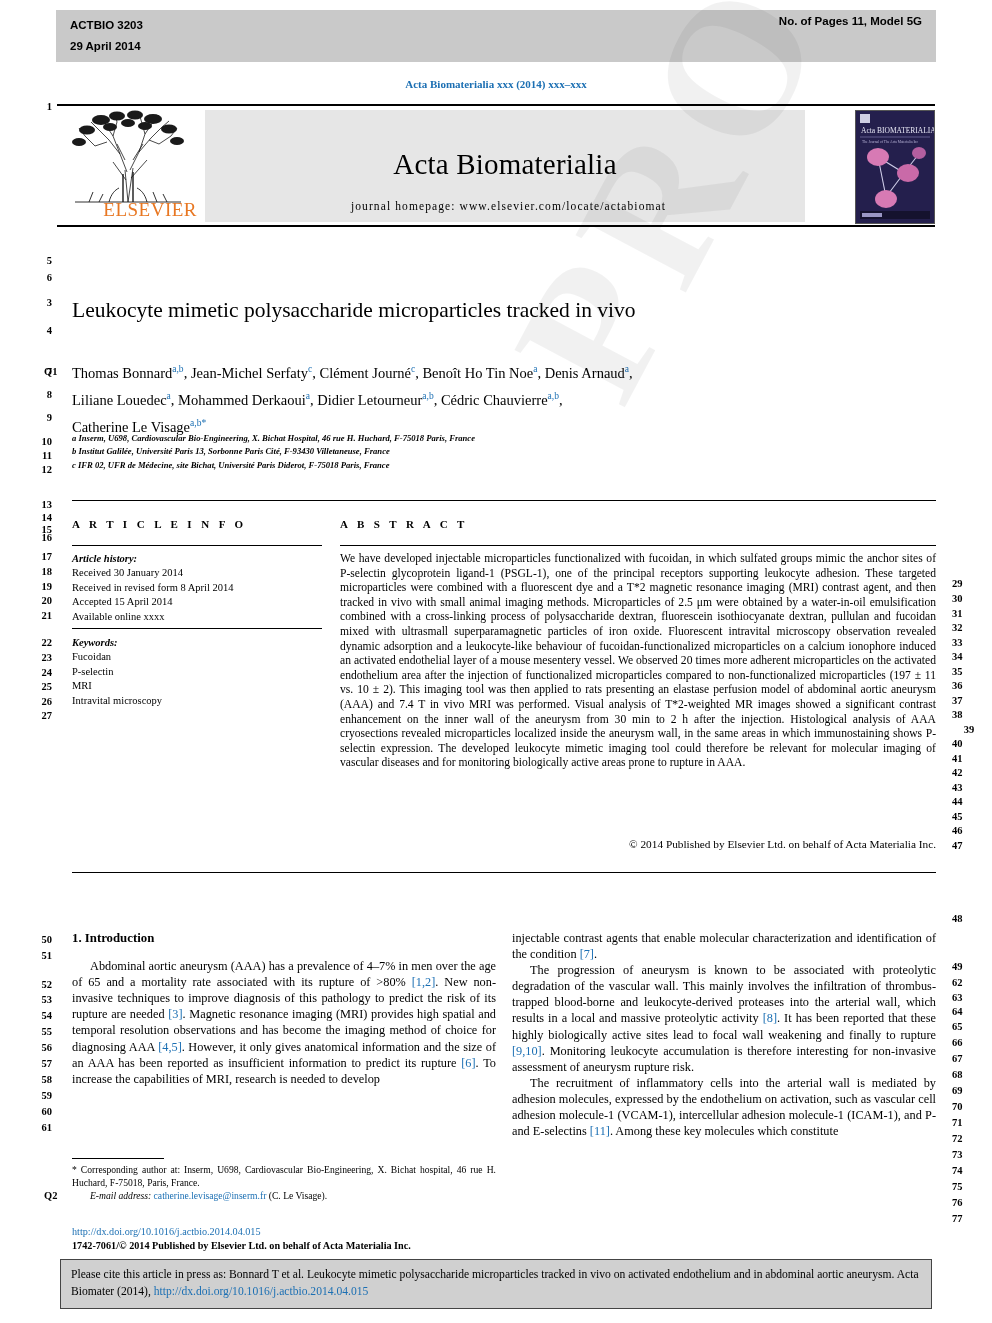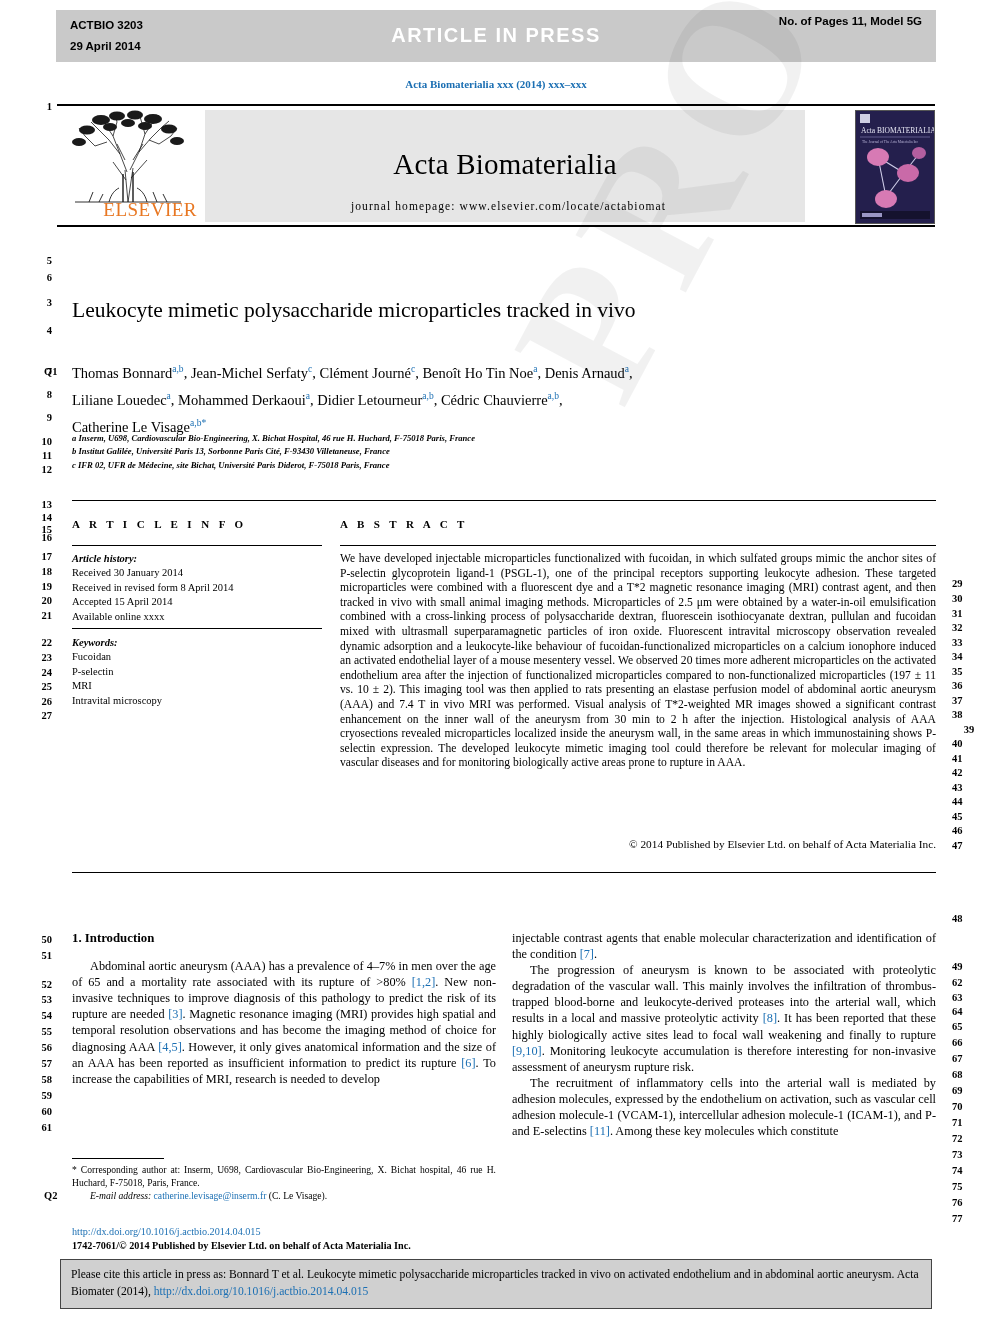--- a/index.html
+++ b/index.html
@@ -238,21 +238,20 @@
   }
 </style>
 </head>
 <body>
 
 <div class="top-banner">
   <div class="banner-left">
     <div>ACTBIO 3203</div>
     <div>29 April 2014</div>
   </div>
-  <div class="banner-center">ARTICLE  IN  PRESS</div>
   <div class="banner-right">No. of Pages 11, Model 5G</div>
 </div>
 
 <div class="running-head">Acta Biomaterialia xxx (2014) xxx–xxx</div>
 
 <div class="masthead">
   <div class="masthead-rule-top"></div>
 
   <div class="elsevier-logo">
     <svg class="tree-svg" width="126" height="96" viewBox="0 0 126 96">

